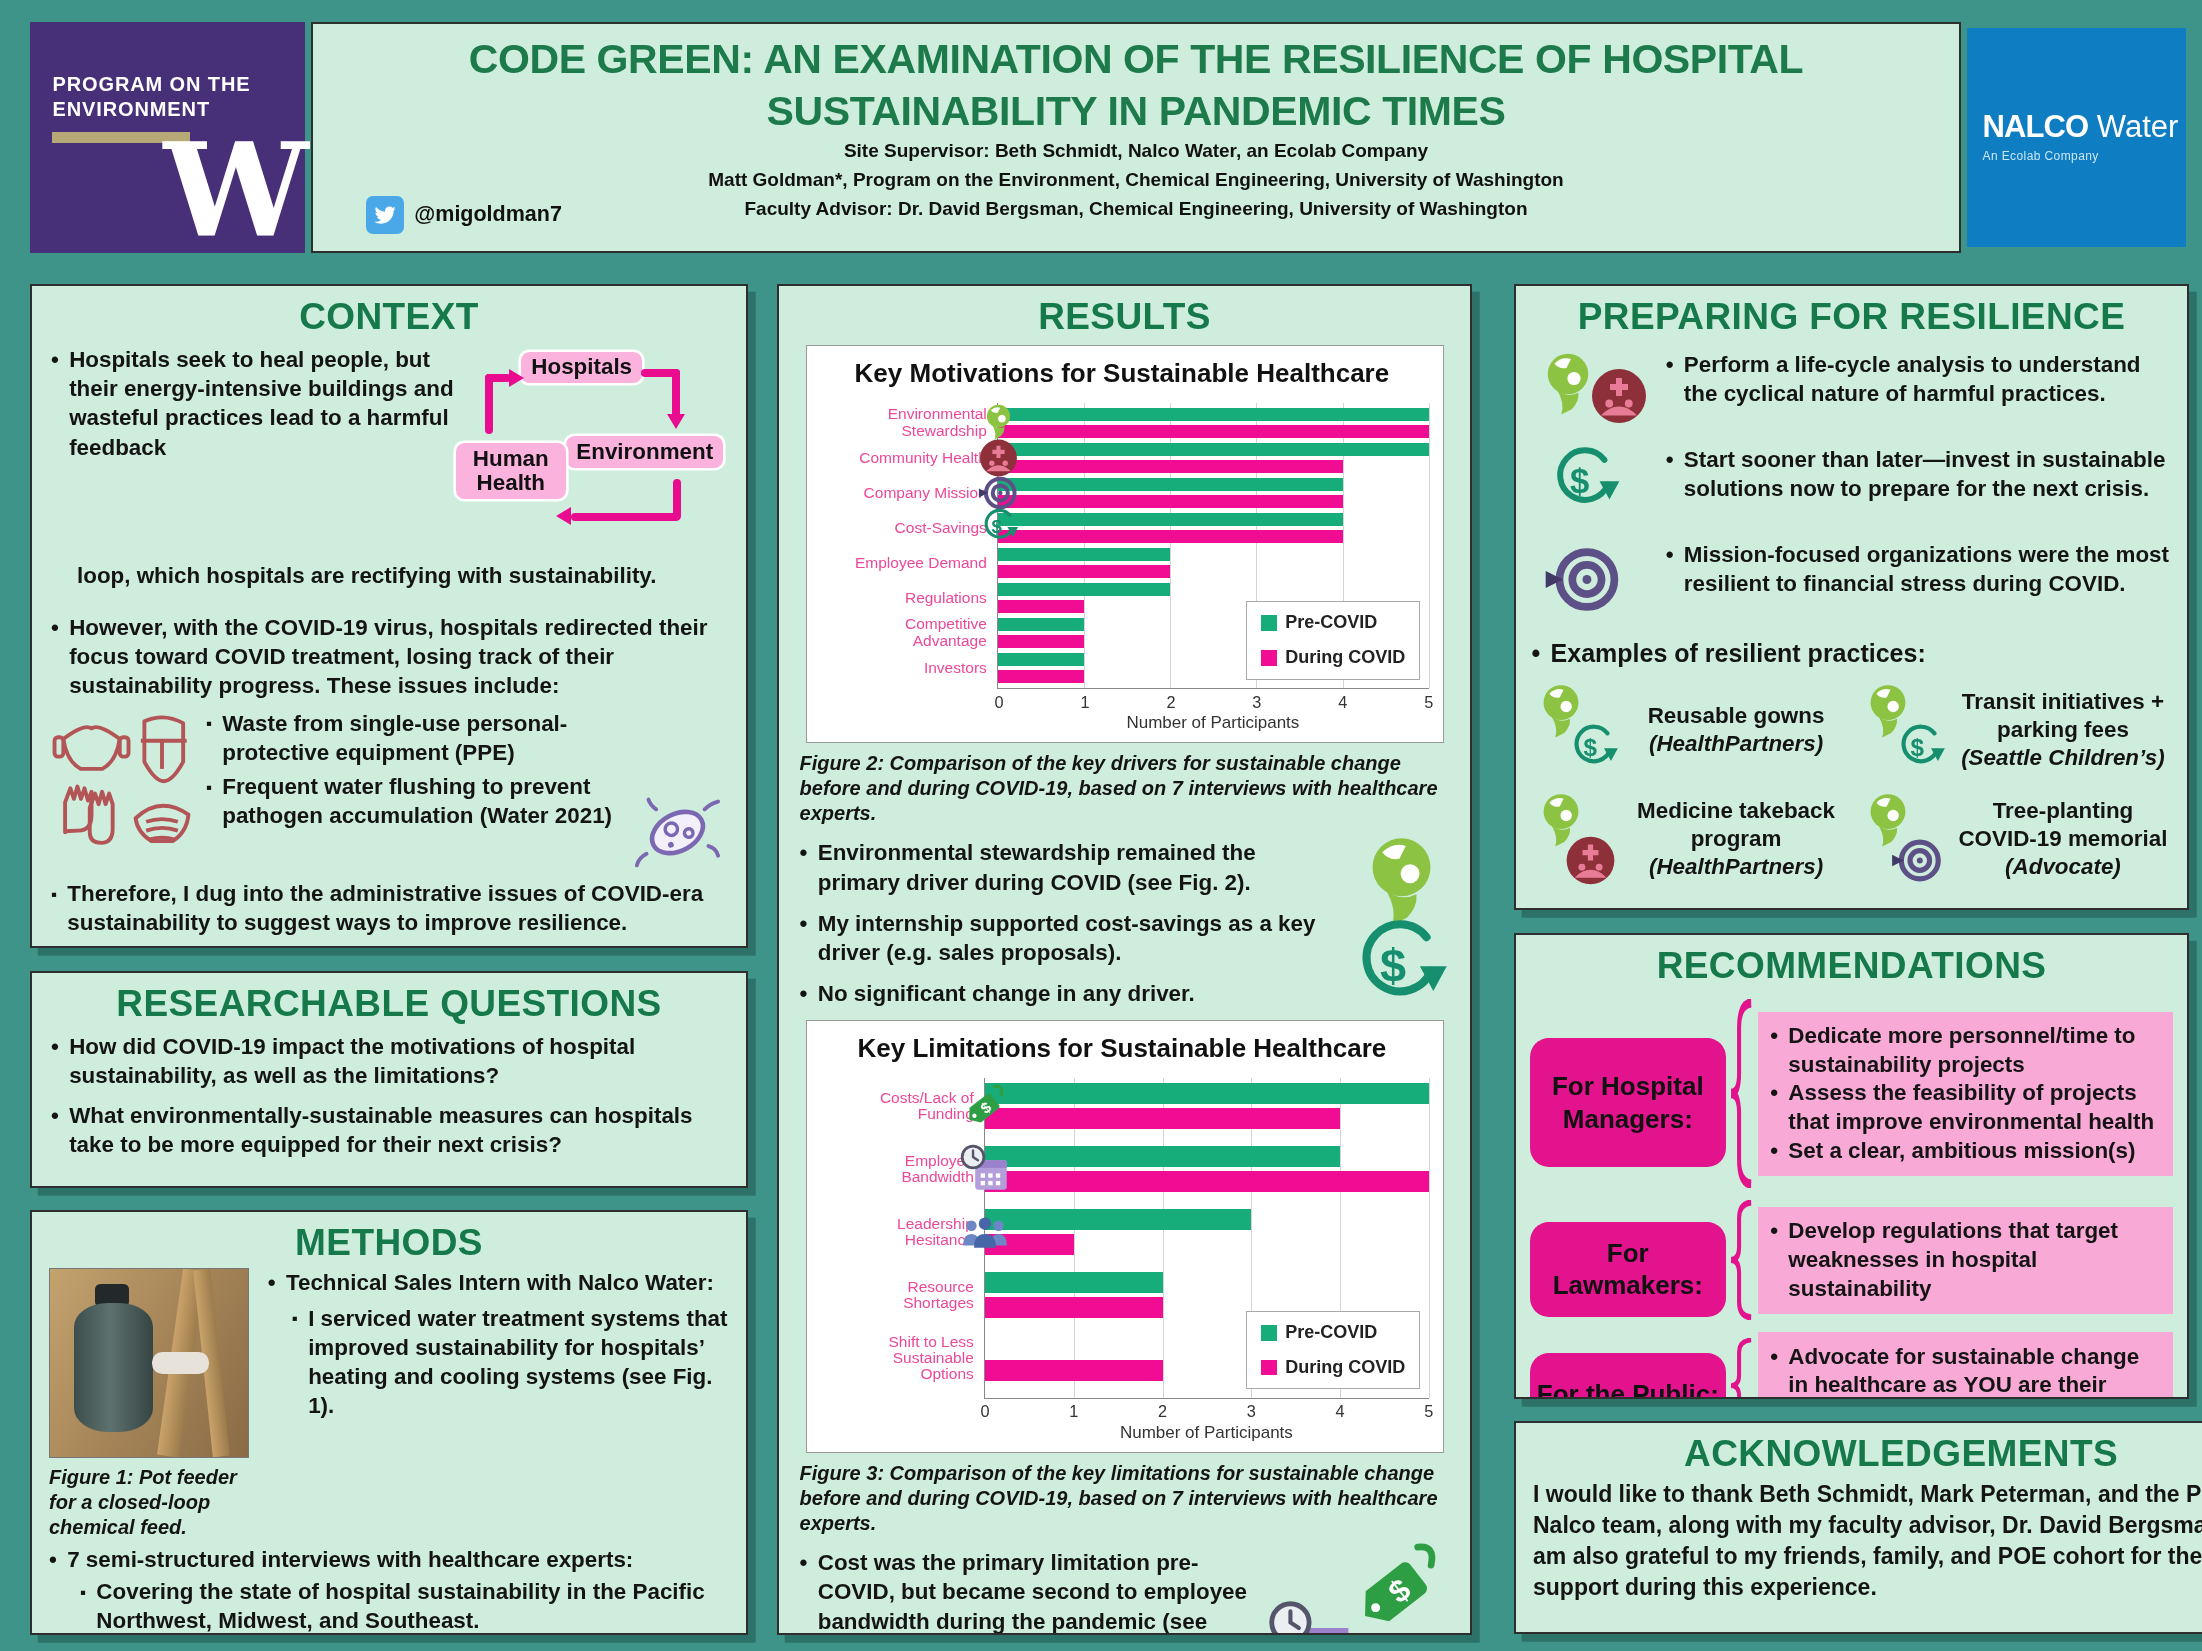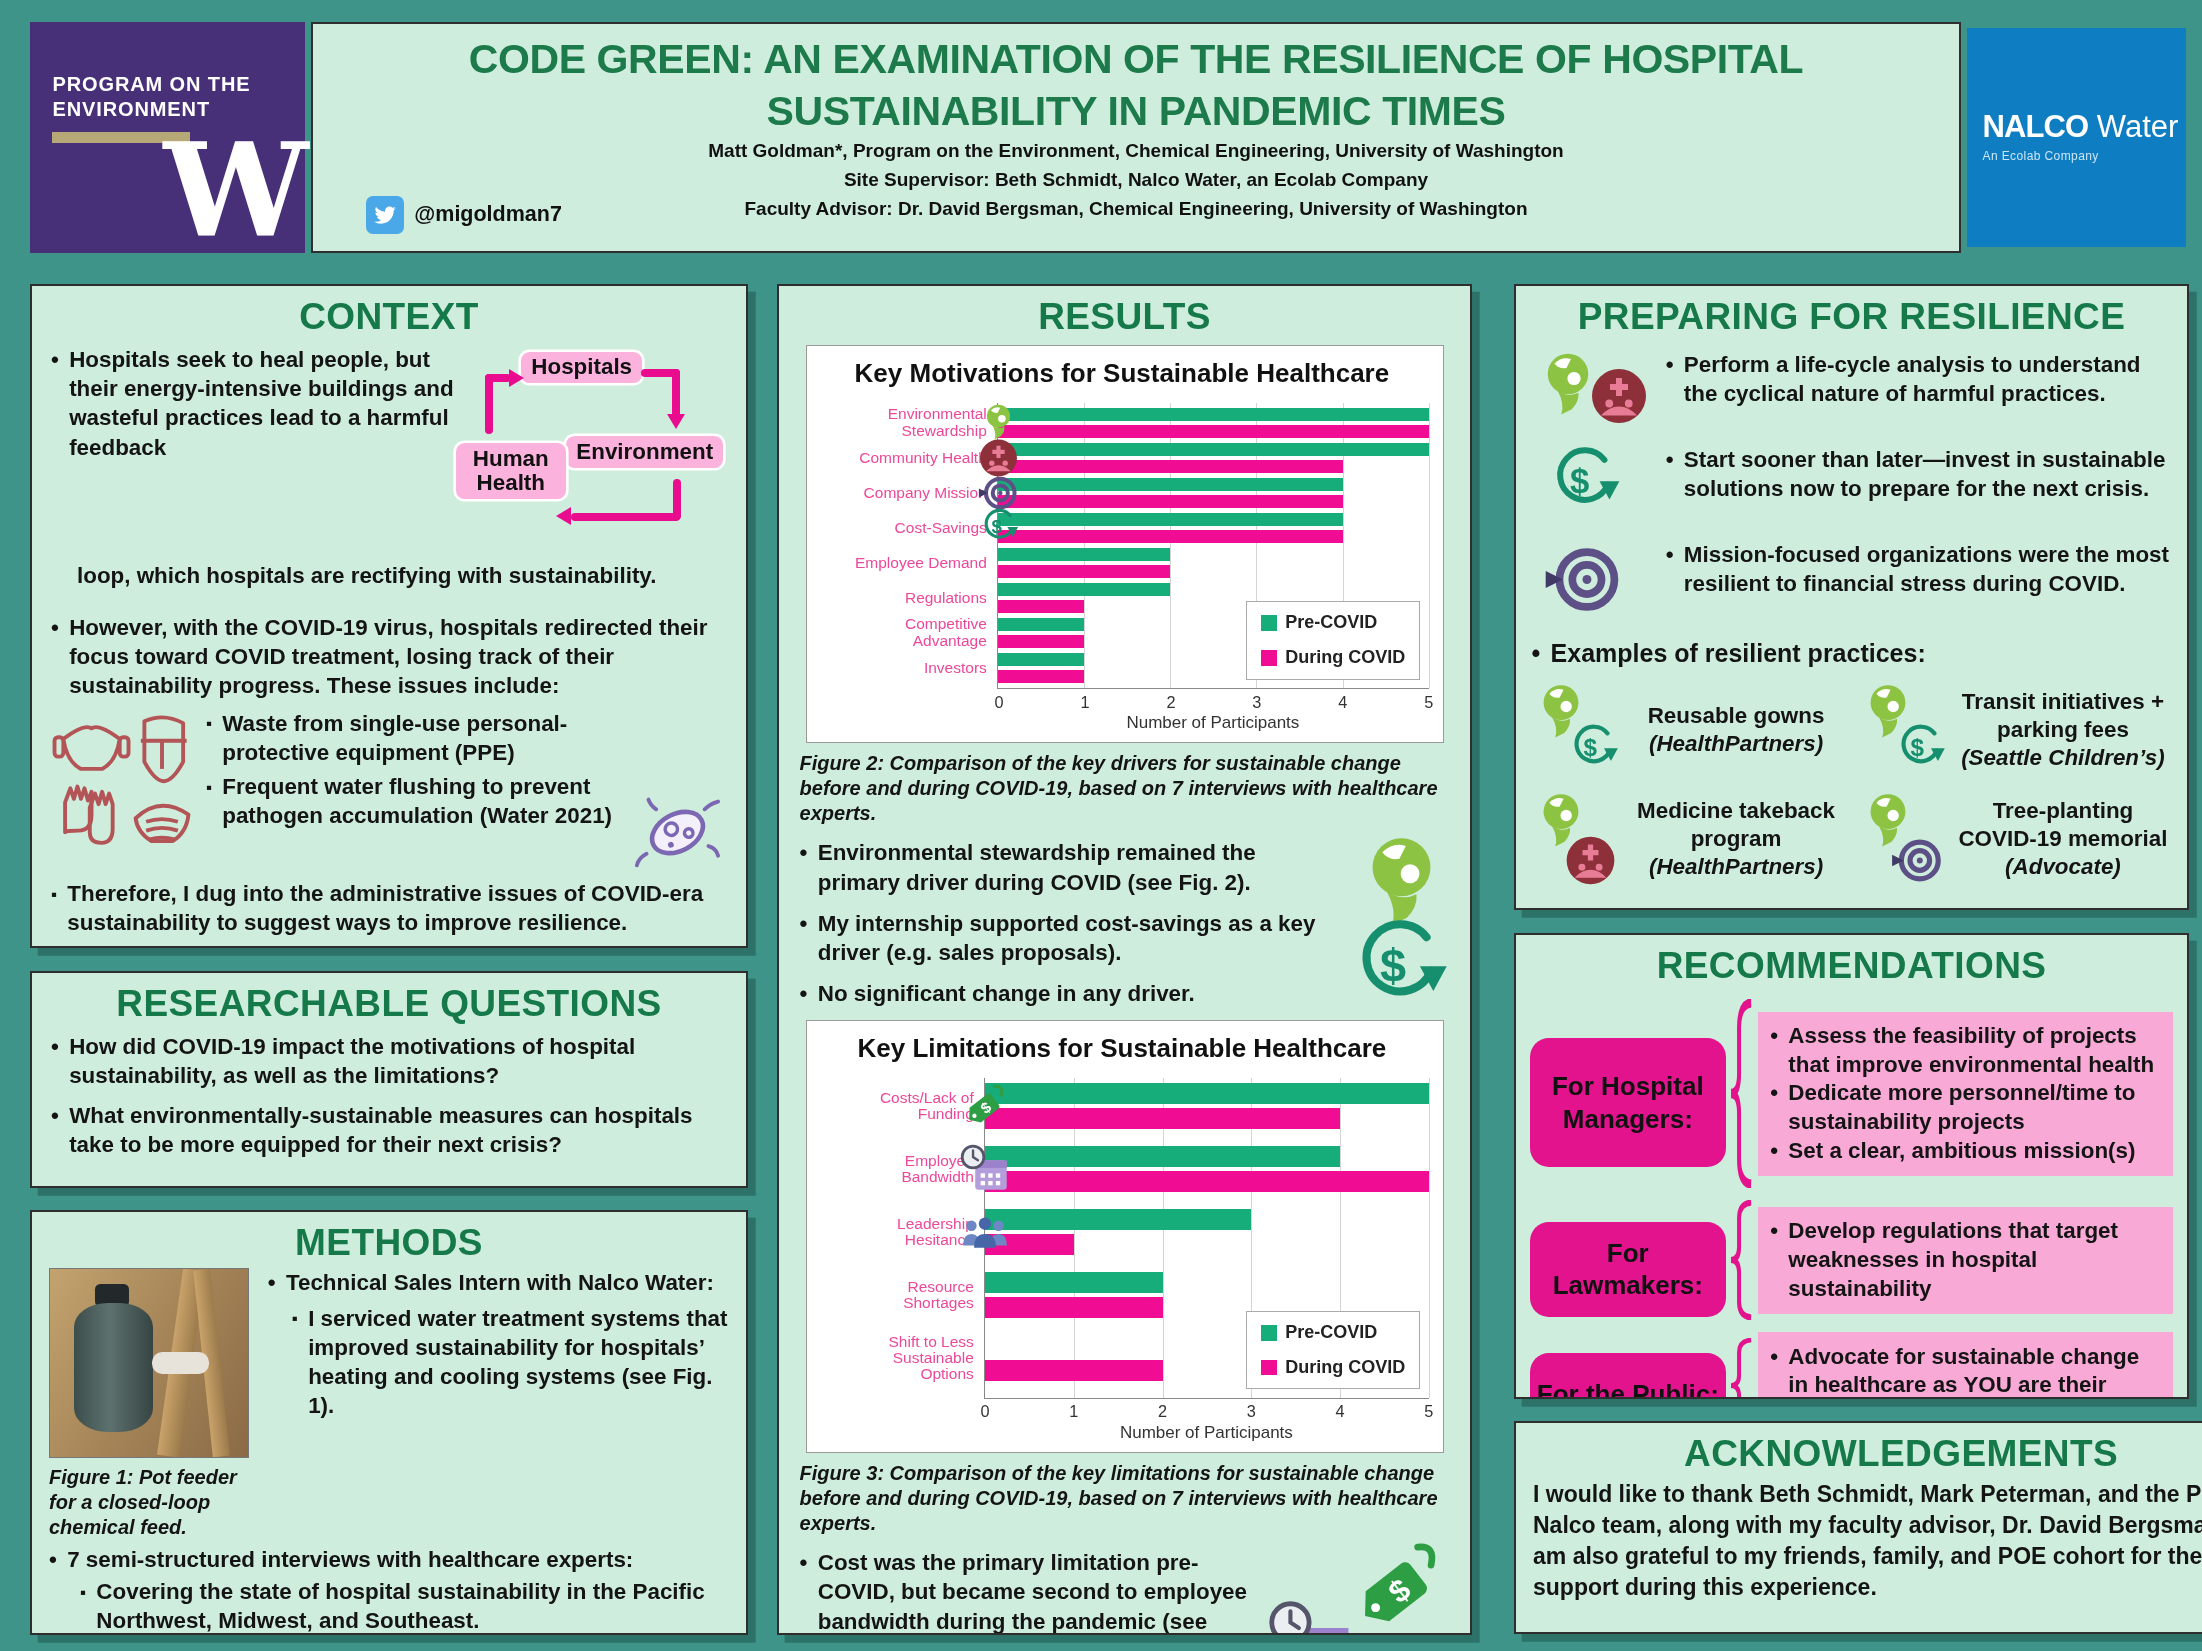--- a/index.html
+++ b/index.html
@@ -107,22 +107,22 @@
       <div>PROGRAM ON THE</div>
       <div>ENVIRONMENT</div>
     </div>
     <div class="uw-gold"></div>
     <div class="uw-w">W</div>
   </div>
 
   <div class="title-panel">
     <div class="t1">CODE GREEN: AN EXAMINATION OF THE RESILIENCE OF HOSPITAL</div>
     <div class="t2">SUSTAINABILITY IN PANDEMIC TIMES</div>
+    <div class="auth">Site Supervisor: Beth Schmidt, Nalco Water, an Ecolab Company</div>
     <div class="auth">Matt Goldman*, Program on the Environment, Chemical Engineering, University of Washington</div>
-    <div class="auth">Site Supervisor: Beth Schmidt, Nalco Water, an Ecolab Company</div>
     <div class="auth">Faculty Advisor: Dr. David Bergsman, Chemical Engineering, University of Washington</div>
     <div class="twitter">
       <span class="tw-badge">
           <span class="ic" style="width: 26px; height: 26px; flex: 0 0 auto;">
             <svg viewBox="0 0 24 24" fill="#fff">
               <path d="M22 5.8c-.7.3-1.5.6-2.3.7.8-.5 1.5-1.3 1.8-2.2-.8.5-1.7.8-2.6 1A4.1 4.1 0 0 0 12 8.1c0 .3 0 .6.1.9-3.4-.2-6.4-1.8-8.4-4.3-.4.6-.6 1.3-.6 2 0 1.4.7 2.7 1.8 3.4-.7 0-1.3-.2-1.8-.5v.1c0 2 1.4 3.6 3.3 4-.3.1-.7.1-1.1.1l-.8-.1c.6 1.6 2.1 2.8 3.9 2.8a8.2 8.2 0 0 1-5.1 1.8H2A11.6 11.6 0 0 0 8.3 20c7.5 0 11.7-6.3 11.7-11.7v-.5c.8-.6 1.5-1.3 2-2z"></path>
             </svg>
           </span>
         </span>
       <span class="tw-handle">@migoldman7</span>
@@ -639,22 +639,22 @@
   </div>
 
   <div class="panel" style="left:1514px;top:933px;width:675px;height:466px;">
     <h2>RECOMMENDATIONS</h2>
     <div class="rec-row">
       <div class="rec-label" style="height:129px;">For Hospital Managers:</div>
       <svg class="rec-brace" width="29" height="189" viewBox="0 0 36 100" preserveAspectRatio="none">
           <path d="M30 2 Q15 3 15 15 L15 39 Q15 50 5 50 Q15 50 15 61 L15 85 Q15 97 30 98" fill="none" stroke="#E3128D" stroke-width="5"></path>
         </svg>
       <div class="rec-bullets">
+        <div class="b dot">Dedicate more personnel/time to sustainability projects</div>
         <div class="b dot">Assess the feasibility of projects that improve environmental health</div>
-        <div class="b dot">Dedicate more personnel/time to sustainability projects</div>
         <div class="b dot">Set a clear, ambitious mission(s)</div>
       </div>
     </div>
     <div class="rec-row">
       <div class="rec-label" style="height:95px;">For Lawmakers:</div>
       <svg class="rec-brace" width="29" height="120" viewBox="0 0 36 100" preserveAspectRatio="none">
           <path d="M30 2 Q15 3 15 15 L15 39 Q15 50 5 50 Q15 50 15 61 L15 85 Q15 97 30 98" fill="none" stroke="#E3128D" stroke-width="5"></path>
         </svg>
       <div class="rec-bullets">
         <div class="b dot">Develop regulations that target weaknesses in hospital sustainability</div>

